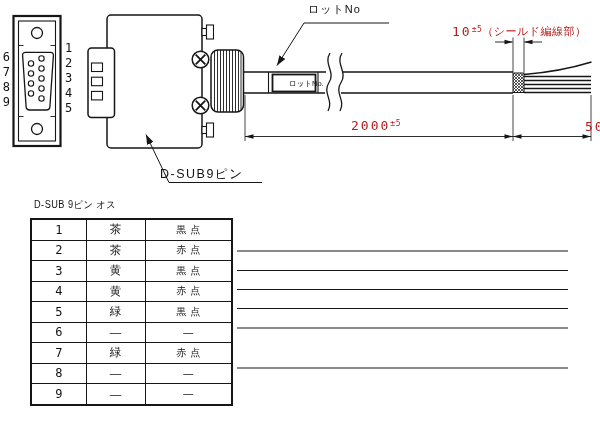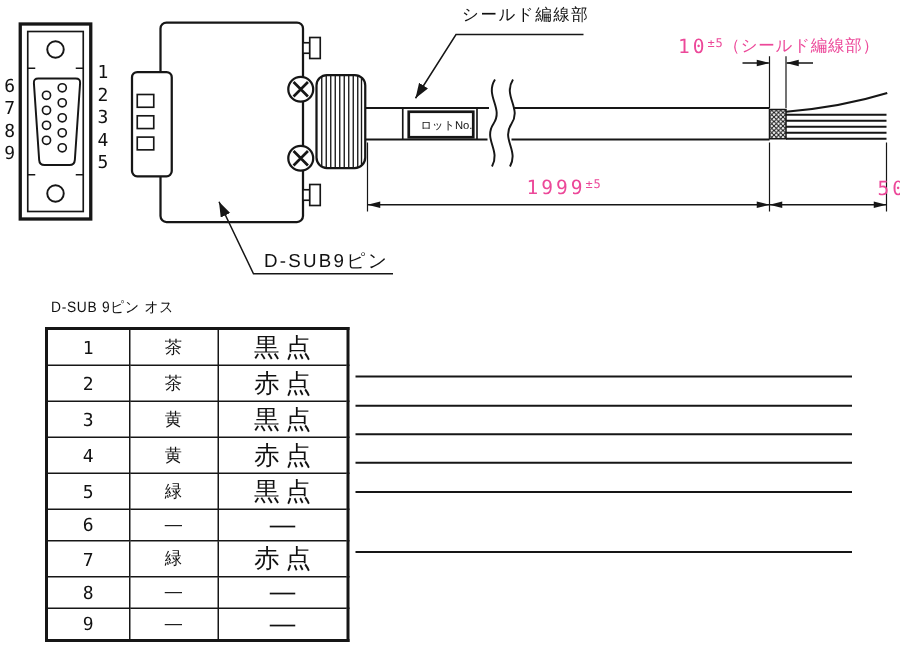--- a/index.html
+++ b/index.html
@@ -3,39 +3,39 @@
 <meta charset="utf-8">
 <style>
   html,body { margin:0; padding:0; background:#fff; }
   .canvas { position:relative; width:600px; height:430px; background:#fff; overflow:hidden;
             font-family:"Liberation Sans", sans-serif; color:#111; }
   svg.linework { position:absolute; left:0; top:0; }
   .lbl { position:absolute; white-space:nowrap; color:#111; }
   .jp  { font-size:11px; letter-spacing:1px; }
   .pin-num { font-family:"DejaVu Sans Mono", monospace; font-size:12px; line-height:14px; }
   .dim { position:absolute; white-space:nowrap; font-family:"DejaVu Sans Mono", monospace;
-         font-size:13px; letter-spacing:2px; color:#ec4899; }
+         font-size:13px; letter-spacing:2px; color:#b91c1c; }
   .dim .tol { font-size:8px; letter-spacing:0.5px; position:relative; top:-4px; }
   .dim .note { font-family:"Liberation Sans", sans-serif; font-size:11px; letter-spacing:0.5px;
                position:relative; top:-1px; }
-  .lot { font-size:7.5px; letter-spacing:0; text-align:right; }
+  .lot { font-size:7.5px; letter-spacing:0; text-align:left;margin-left:16px; }
   .title { font-size:10px; letter-spacing:0.5px; transform:scaleX(0.92); transform-origin:left; }
   .dsub-lbl { font-size:12.5px; letter-spacing:1.5px; }
   .pin-table { position:absolute; left:30px; top:218px; border-collapse:collapse;
                background:#fff; border:2px solid #161616; table-layout:fixed; }
   .pin-table th, .pin-table td { border:1px solid #161616; text-align:center; vertical-align:middle;
                padding:0; font-weight:normal; color:#111; }
   .pin-table th { height:19px; font-size:10.5px; }
   .pin-table td { height:19.5px; }
   .col-pin  { width:55px; }
   .col-color{ width:59px; }
   .col-mark { width:87px; }
   td.c-pin  { font-family:"DejaVu Sans Mono", monospace; font-size:12px; }
   td.c-color{ font-size:11.5px; }
-  td.c-mark { font-size:17px; letter-spacing:4px; text-indent:4px; }
+  td.c-mark { font-size:10px; letter-spacing:4px; text-indent:4px; }
   th.h-color{ letter-spacing:7px; text-indent:7px; }
 </style>
 </head>
 <body>
 
 <div class="canvas">
 
   <svg class="linework" width="600" height="430" viewBox="0 0 600 430">
     <defs>
       <pattern id="xh" width="3" height="3" patternUnits="userSpaceOnUse">
@@ -142,29 +142,29 @@
   <div class="lbl pin-num" style="left:2px; top:50px; width:8px; text-align:right;">6</div>
   <div class="lbl pin-num" style="left:2px; top:65px; width:8px; text-align:right;">7</div>
   <div class="lbl pin-num" style="left:2px; top:80px; width:8px; text-align:right;">8</div>
   <div class="lbl pin-num" style="left:2px; top:95px; width:8px; text-align:right;">9</div>
   <div class="lbl pin-num" style="left:65px; top:41px;">1</div>
   <div class="lbl pin-num" style="left:65px; top:56px;">2</div>
   <div class="lbl pin-num" style="left:65px; top:71px;">3</div>
   <div class="lbl pin-num" style="left:65px; top:86px;">4</div>
   <div class="lbl pin-num" style="left:65px; top:101px;">5</div>
 
-  <div class="lbl jp" style="left:308px; top:2px;">シールド編線部</div>
+  <div class="lbl jp" style="left:308px; top:2px;">ロットNo</div>
   <div class="lbl lot" style="left:273px; top:78.5px; width:42px;">ロットNo.</div>
-  <div class="lbl dsub-lbl" style="left:176px; top:166px;text-align:right;">D-SUB9ピン</div>
+  <div class="lbl dsub-lbl" style="left:160px; top:166px;text-align:right;">D-SUB9ピン</div>
 
   <div class="dim" style="left:452px; top:24px;">
     <span>10</span><span class="tol">±5</span><span class="note">（シールド編線部）</span>
   </div>
   <div class="dim" style="left:351px; top:118px;">
-    <span>1999</span><span class="tol">±5</span>
+    <span>2000</span><span class="tol">±5</span>
   </div>
   <div class="dim" style="left:541px; top:119px;margin-left:44px;">
     <span>50</span><span class="tol">±5</span>
   </div>
 
   <div class="lbl title" style="left:34px; top:198px;">D-SUB 9ピン オス</div>
   <table class="pin-table">
     <colgroup>
         <col class="col-pin">
         <col class="col-color">

